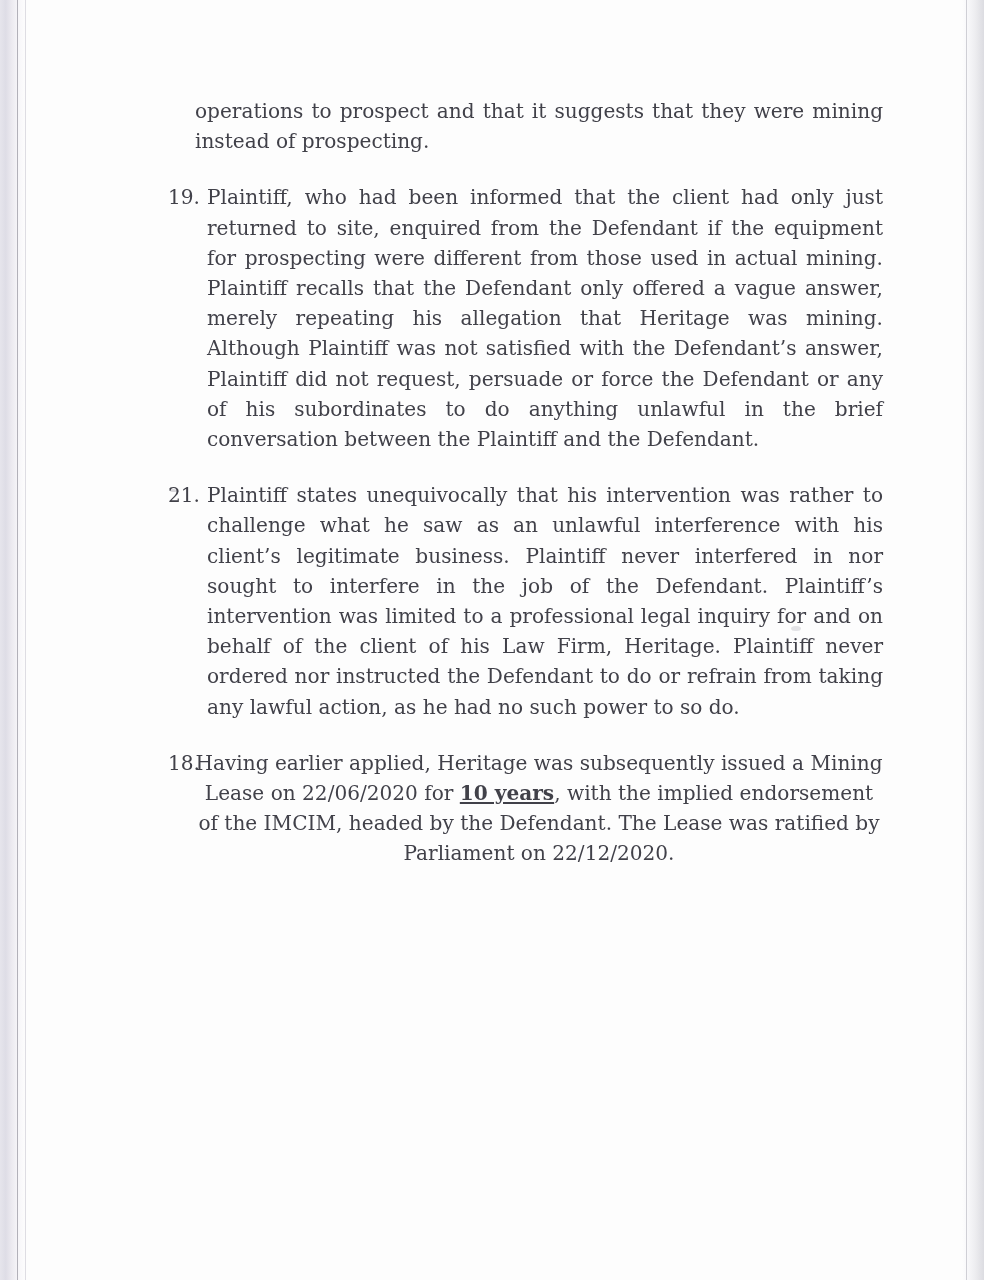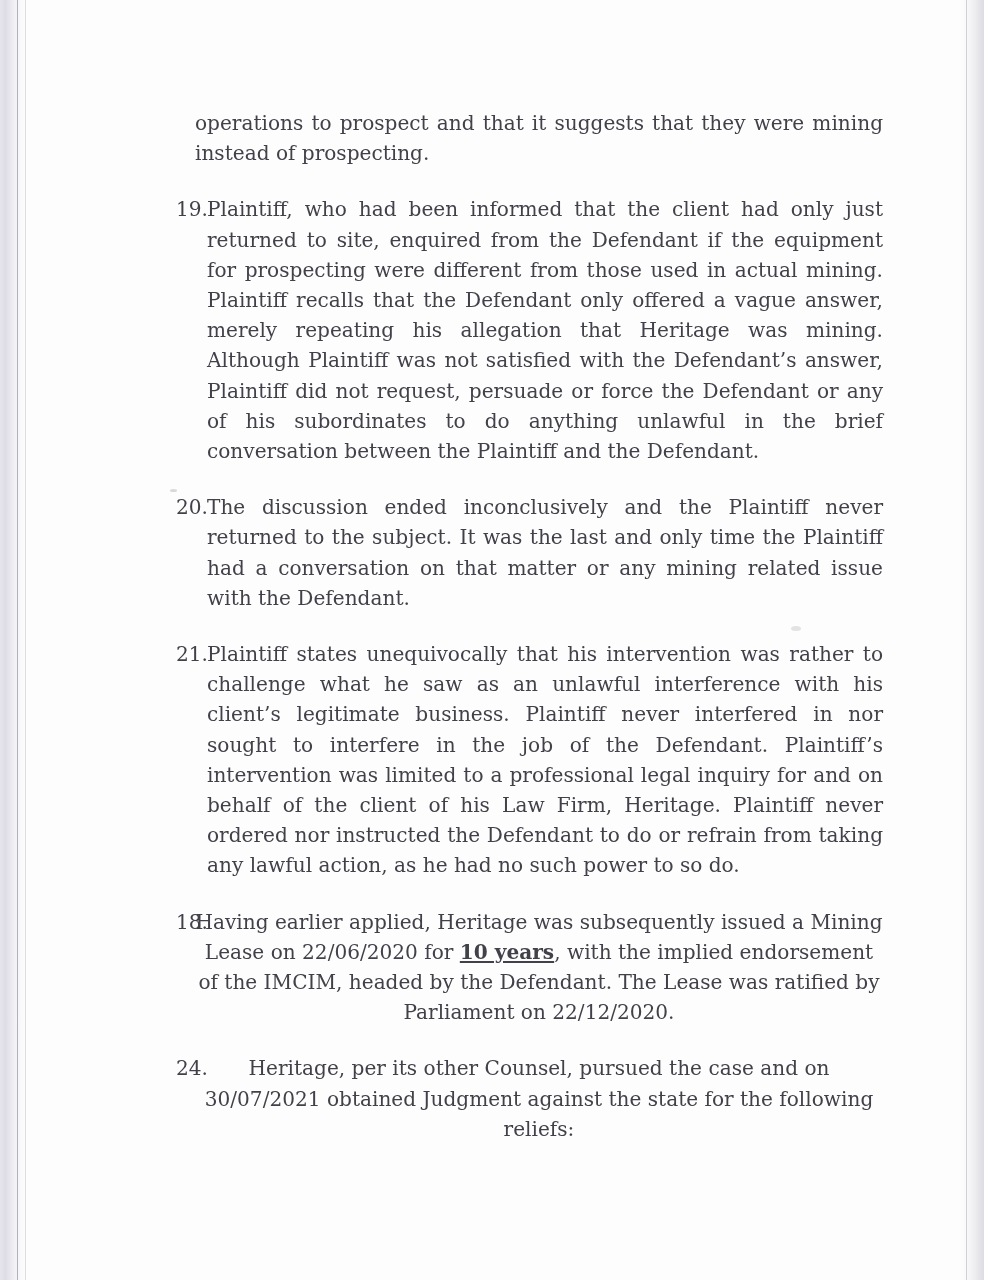--- a/index.html
+++ b/index.html
@@ -90,34 +90,34 @@
     left: 168px;
     top: 96px;
     width: 715px;
     color: #3c3c45;
     font-size: 20.1px;
     line-height: 30.2px;
   }
 
   
   .intro-para {
-    margin: 12px 0 26px 27px;
+    margin: 0 0 26px 27px;
     text-align: justify;
     text-justify: inter-word;
   }
 
   
   .num-item {
     position: relative;
     padding-left: 27px;
     margin: 0 0 26px 0;
   }
   .num-item .num {
     position: absolute;
-    left: 8px;
+    left: 0;
     top: 0;
     width: 27px;
     text-align: center;
   }
   .num-item .body {
     display: block;
   }
   .num-item.justified .body {
     text-align: justify;
     text-justify: inter-word;
@@ -156,33 +156,25 @@
     <div class="doc-body">
 
       <p class="intro-para">operations to prospect and that it suggests that they were mining instead of prospecting.</p>
 
       <div id="numbered-container">
           <div class="num-item justified">
             <span class="num">19.</span>
             <span class="body">Plaintiff, who had been informed that the client had only just returned to site, enquired from the Defendant if the equipment for prospecting were different from those used in actual mining. Plaintiff recalls that the Defendant only offered a vague answer, merely repeating his allegation that Heritage was mining. Although Plaintiff was not satisfied with the Defendant’s answer, Plaintiff did not request, persuade or force the Defendant or any of his subordinates to do anything unlawful in the brief conversation between the Plaintiff and the Defendant.</span>
           </div>
           <div class="num-item justified">
-            <span class="num">20.</span>
-            <span class="body">The discussion ended inconclusively and the Plaintiff never returned to the subject. It was the last and only time the Plaintiff had a conversation on that matter or any mining related issue with the Defendant.</span>
-          </div>
-          <div class="num-item justified">
             <span class="num">21.</span>
             <span class="body">Plaintiff states unequivocally that his intervention was rather to challenge what he saw as an unlawful interference with his client’s legitimate business. Plaintiff never interfered in nor sought to interfere in the job of the Defendant. Plaintiff’s intervention was limited to a professional legal inquiry for and on behalf of the client of his Law Firm, Heritage. Plaintiff never ordered nor instructed the Defendant to do or refrain from taking any lawful action, as he had no such power to so do.</span>
           </div>
           <div class="num-item ragged">
             <span class="num">18.</span>
             <span class="body"><span>Having earlier applied, Heritage was subsequently issued a Mining Lease on 22/06/2020 for </span><span class="u-bold-underline">10 years</span><span>, with the implied endorsement of the IMCIM, headed by the Defendant. The Lease was ratified by Parliament on 22/12/2020.</span></span>
-          </div>
-          <div class="num-item ragged">
-            <span class="num">24.</span>
-            <span class="body">Heritage, per its other Counsel, pursued the case and on 30/07/2021 obtained Judgment against the state for the following reliefs:</span>
           </div>
         </div>
 
     </div>
   </div>
 
 </div>
 
 </body></html>

